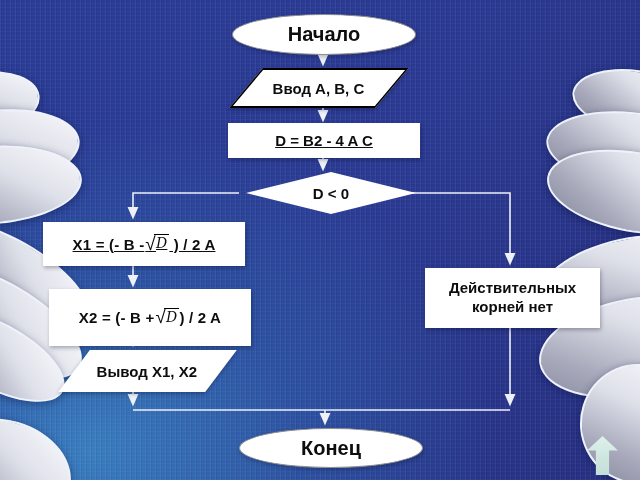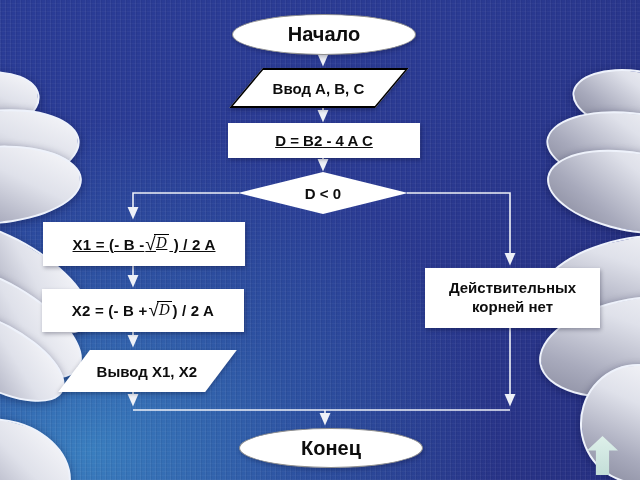--- a/index.html
+++ b/index.html
@@ -98,32 +98,32 @@
   </div>
 
   <div class="node para" style="left:246px; top:68px; width:142px; height:36px; border:2px solid #000;">
     <span class="unskew-40">Ввод A, B, C</span>
   </div>
 
   <div class="node rect" style="left:228px; top:123px; width:192px; height:35px;text-decoration:underline;">
     <span>D = B2 - 4 A C</span>
   </div>
 
-  <div class="node diamond" style="left:238px; top:172px; width:170px; height:42px;">
+  <div class="node diamond" style="left:246px; top:172px; width:170px; height:42px;">
     <span>D &lt; 0</span>
   </div>
 
   <div class="node rect formula" style="left:43px; top:222px; width:202px; height:44px;text-decoration:underline;">
     <span>X1 = (- B -</span>
     <span class="sqrt-sign">√</span>
     <span class="radicand">D</span>
     <span> ) / 2 A</span>
   </div>
 
-  <div class="node rect formula" style="left:42px; top:289px; width:202px; height:43px;">
+  <div class="node rect formula" style="left:49px; top:289px; width:202px; height:57px;">
     <span>X2 = (- B +</span>
     <span class="sqrt-sign">√</span>
     <span class="radicand">D</span>
     <span>) / 2 A</span>
   </div>
 
   <div class="node rect two-line" style="left:425px; top:268px; width:175px; height:60px;">
     <span>Действительных</span>
     <span>корней нет</span>
   </div>

